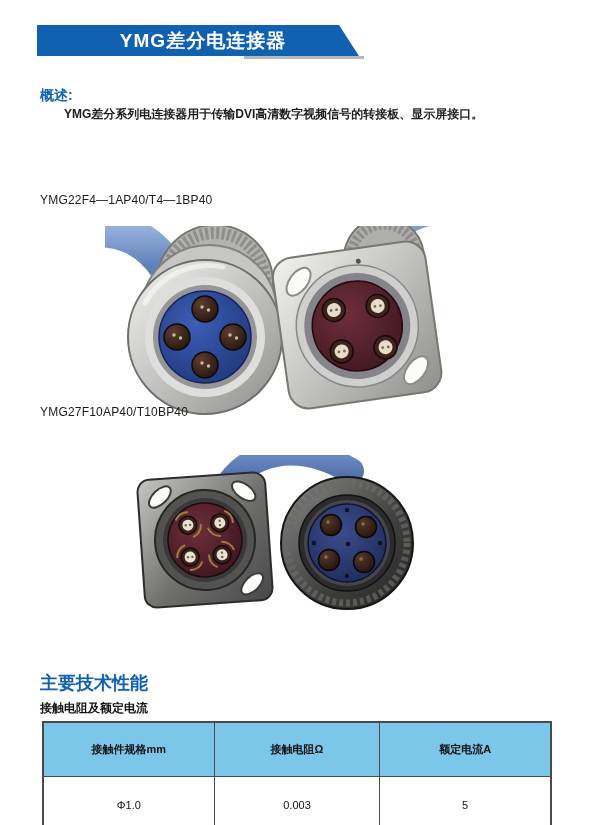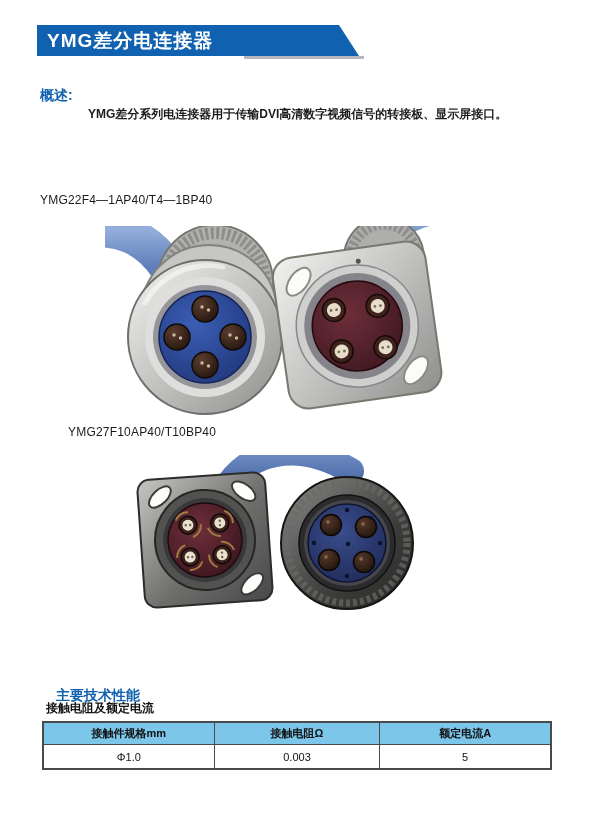--- a/index.html
+++ b/index.html
@@ -8,65 +8,66 @@
     font-family:"Liberation Sans","DejaVu Sans",sans-serif; overflow:hidden;
     color:#1c1c1c;
   }
   
   .banner {
     position:absolute; left:37px; top:25px; width:322px; height:31px;
     background:var(--banner-blue,#1061b0); color:#ffffff;
     font-size:19px; font-weight:bold; line-height:31px;
     padding-left:10px; box-sizing:border-box; letter-spacing:1px;
     clip-path:polygon(0 0, calc(100% - 20px) 0, 100% 100%, 0 100%);
+    text-align:center;
   }
   .banner-shadow {
     position:absolute; left:244px; top:56px; width:120px; height:3px;
     background:#b4b8be;
   }
   
   .overview-heading {
     position:absolute; left:40px; top:87px; margin:0;
     font-size:14px; font-weight:bold; color:var(--heading-blue,#1061b0);
   }
   .paragraphs {
     position:absolute; left:40px; top:107px; width:534px;
     font-size:12px; line-height:15px; font-weight:600;
-    text-align:justify; color:#1c1c1c;margin-left:24px;
+    text-align:justify; color:#1c1c1c;
   }
   .paragraphs p { margin:0; text-indent:2em; }
   
   .model-label {
     position:absolute; left:40px; font-size:12px; color:#1a1a1a;
     letter-spacing:0.2px;
   }
   #model-1 { top:193px;text-align:right; }
-  #model-2 { top:425px;margin-left:28px; }
+  #model-2 { top:405px; }
   
   .photo { position:absolute; }
   #photo-1 { left:105px; top:226px; width:395px; height:195px; }
   #photo-2 { left:125px; top:455px; width:340px; height:160px; }
   .photo svg { display:block; width:100%; height:100%; }
   
   .specs-heading {
-    position:absolute; left:40px; top:671px; margin:16px;
-    font-size:14px; font-weight:bold; color:var(--heading-blue,#1061b0);
+    position:absolute; left:40px; top:671px; margin:0;
+    font-size:18px; font-weight:bold; color:var(--heading-blue,#1061b0);
   }
   .specs-subheading {
-    position:absolute; left:46px; top:700px;
+    position:absolute; left:40px; top:700px;
     font-size:12px; font-weight:bold; color:#111111;
   }
   .specs-table {
     position:absolute; left:42px; top:721px; width:510px;
     border-collapse:collapse; table-layout:fixed;
     border:2px solid #4a4a4a;
   }
   .specs-table th, .specs-table td {
     border:1px solid #4a4a4a; text-align:center;
-    font-size:11px; color:#111111; padding:0;
+    font-size:11px; color:#111111; padding:16px;
   }
   .specs-table th {
     background:var(--table-header-blue,#7cc6ea);
     height:21px; font-weight:bold;
   }
   .specs-table td { height:23px; background:#ffffff;margin-top:46px; }
 </style>
 </head>
 <body>
 

